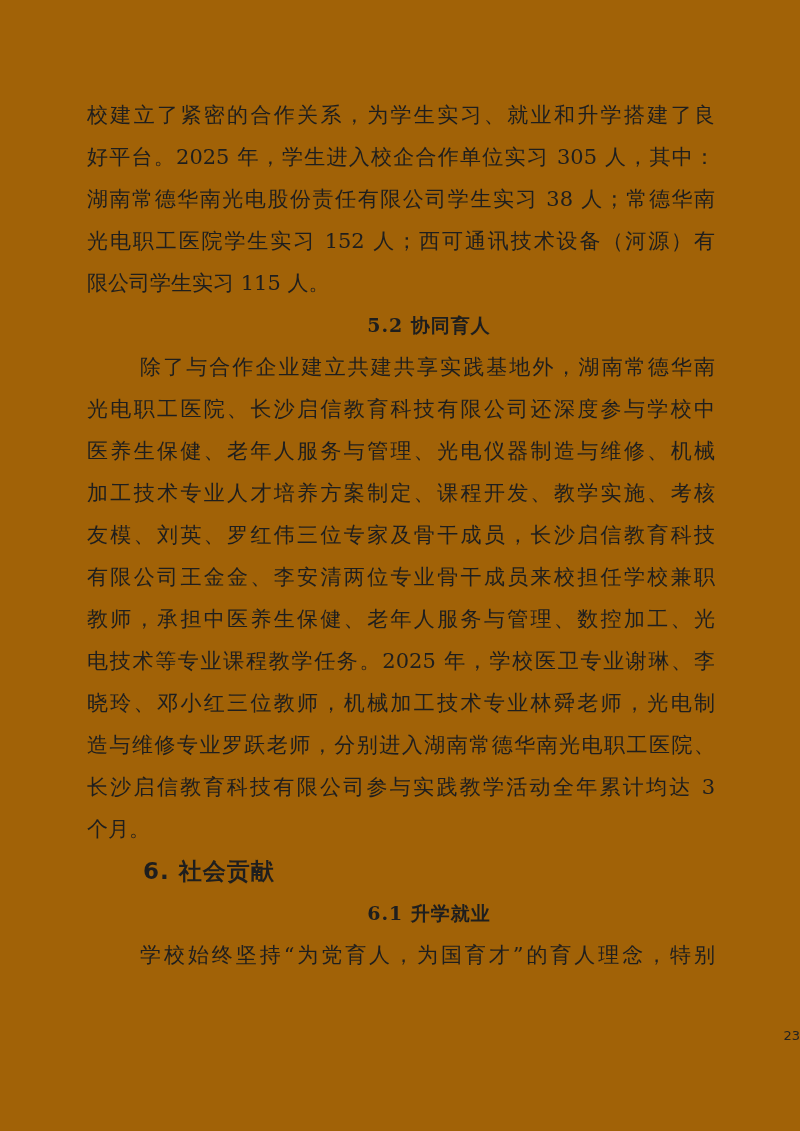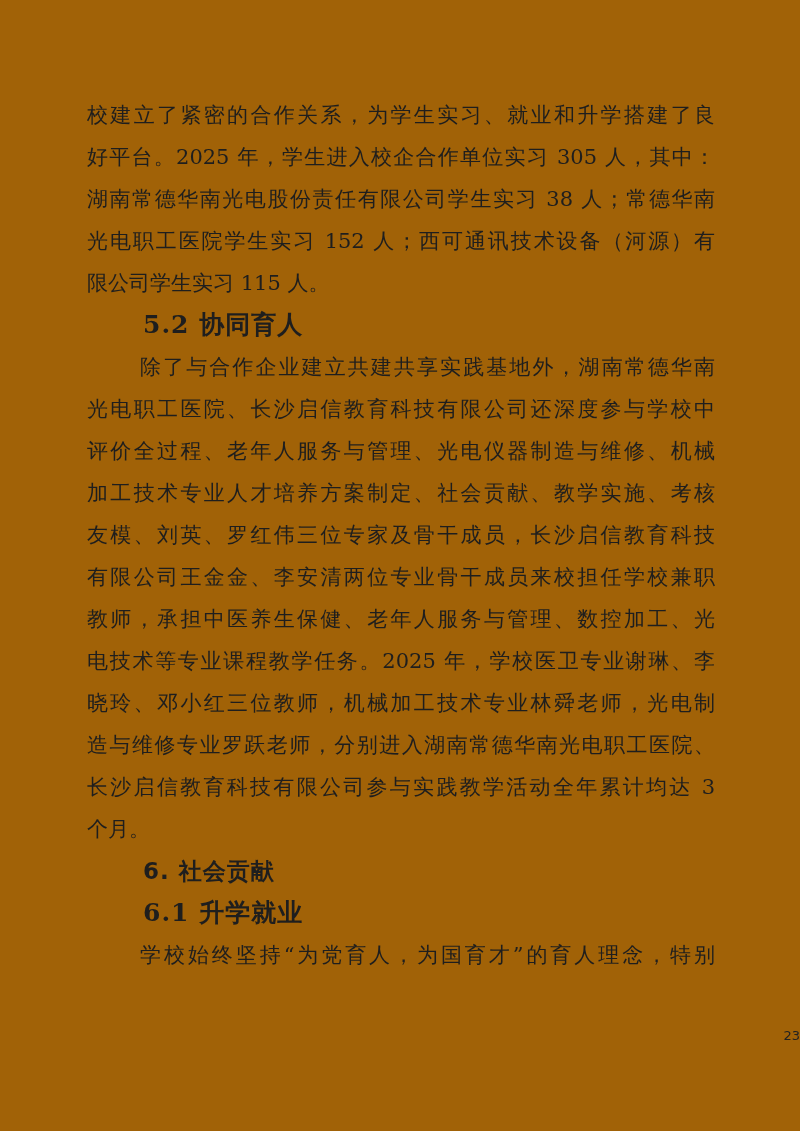--- a/index.html
+++ b/index.html
@@ -52,23 +52,24 @@
     line-height: 42px;
     height: 42px;
     text-align: left;
   }
   .h-main {
     font-size: 23px;
     font-family: "DejaVu Sans", "Liberation Sans", sans-serif;
     letter-spacing: 1px;
   }
   .h-sub {
-    font-size: 25px;
+    font-size: 19px;
     font-family: "DejaVu Serif", "Liberation Serif", serif;
     letter-spacing: 1px;
+    text-align: center;
   }
   .page-number {
     position: absolute;
     left: 0;
     right: 0;
     top: 1028px;
     text-align: right;
     font-size: 13px;
     font-family: "DejaVu Sans", "Liberation Sans", sans-serif;
     color: #222222;
@@ -86,22 +87,22 @@
         <div class="line">湖南常德华南光电股份责任有限公司学生实习 38 人；常德华南</div>
         <div class="line">光电职工医院学生实习 152 人；西可通讯技术设备（河源）有</div>
         <div class="line">限公司学生实习 115 人。</div>
       </section>
 
     <h2 class="heading h-sub">5.2 协同育人</h2>
 
     <section class="para indent">
         <div class="line">除了与合作企业建立共建共享实践基地外，湖南常德华南</div>
         <div class="line">光电职工医院、长沙启信教育科技有限公司还深度参与学校中</div>
-        <div class="line">评价全过程、老年人服务与管理、光电仪器制造与维修、机械</div>
-        <div class="line">加工技术专业人才培养方案制定、社会贡献、教学实施、考核</div>
+        <div class="line">医养生保健、老年人服务与管理、光电仪器制造与维修、机械</div>
+        <div class="line">加工技术专业人才培养方案制定、课程开发、教学实施、考核</div>
         <div class="line">友模、刘英、罗红伟三位专家及骨干成员，长沙启信教育科技</div>
         <div class="line">有限公司王金金、李安清两位专业骨干成员来校担任学校兼职</div>
         <div class="line">教师，承担中医养生保健、老年人服务与管理、数控加工、光</div>
         <div class="line">电技术等专业课程教学任务。2025 年，学校医卫专业谢琳、李</div>
         <div class="line">晓玲、邓小红三位教师，机械加工技术专业林舜老师，光电制</div>
         <div class="line">造与维修专业罗跃老师，分别进入湖南常德华南光电职工医院、</div>
         <div class="line">长沙启信教育科技有限公司参与实践教学活动全年累计均达 3</div>
         <div class="line">个月。</div>
       </section>
 

